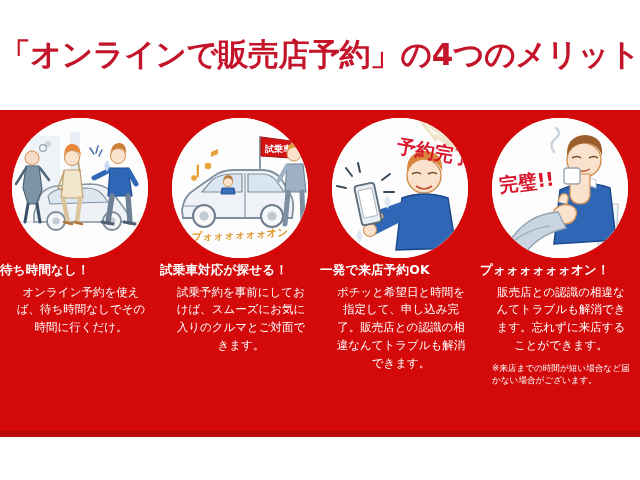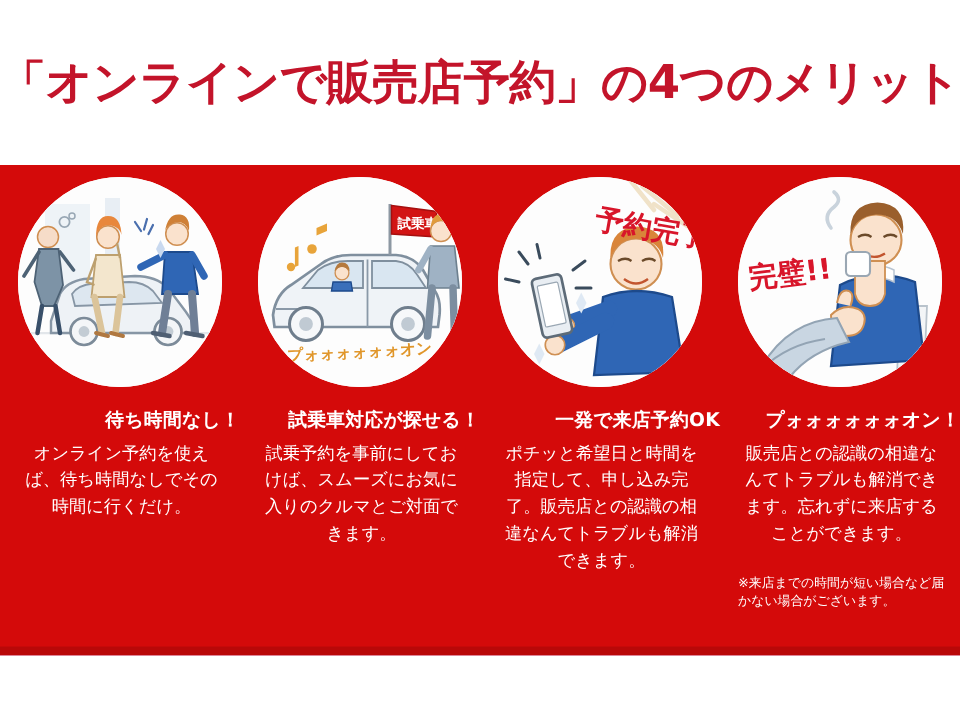--- a/index.html
+++ b/index.html
@@ -1,21 +1,21 @@
 <!DOCTYPE html>
 <html><head>
 <meta charset="utf-8">
 <style>
   html,body{margin:0;padding:0;}
   body{
     width:640px;height:480px;overflow:hidden;
     background:#ffffff;
     font-family:"DejaVu Sans","Liberation Sans",sans-serif;
   }
-  .poster{position:relative;width:640px;height:447px;background:#a21caf;}
+  .poster{position:relative;width:640px;height:447px;background:#0f766e;}
 
   
   .title-zone{
     position:absolute;left:0;top:0;width:640px;height:110px;
     display:flex;align-items:center;justify-content:center;
     background:#ffffff;
   }
   .title{
     font-size:31px;font-weight:bold;letter-spacing:-0.5px;
     color:#c3142a;white-space:nowrap;
@@ -46,33 +46,33 @@
     position:relative;width:160px;height:150px;
   }
   .circle{
     position:absolute;left:50%;top:8px;transform:translateX(-50%);
     width:136px;height:140px;border-radius:50%;
     background:#ffffff;overflow:hidden;
   }
   .scene{position:absolute;left:0;top:0;width:136px;height:140px;}
 
   .panel-head{
-    margin-top:12px;text-align:right;color:#ffffff;
+    margin-top:2px;text-align:left;color:#ffffff;
     font-size:12.5px;font-weight:bold;line-height:1.25;
     letter-spacing:0.2px;
     font-family:"DejaVu Sans","Liberation Sans",sans-serif;
   }
   .panel-body{
     margin:6px 0 0 0;padding:0 10px 0 12px;
     color:#ffffff;font-size:11.5px;line-height:1.55;
     letter-spacing:0px;text-align:center;
     font-family:"DejaVu Sans","Liberation Sans",sans-serif;
   }
   .panel-note{
-    margin-top:18px;padding:0 8px 0 12px;
+    margin-top:7px;padding:0 8px 0 12px;
     color:#ffffff;font-size:8.6px;line-height:1.45;text-align:left;
     font-family:"DejaVu Sans","Liberation Sans",sans-serif;
   }
 
   
   .bottom-white{
     position:absolute;left:0;top:437px;width:640px;height:43px;background:#ffffff;
   }
 </style>
 </head>

